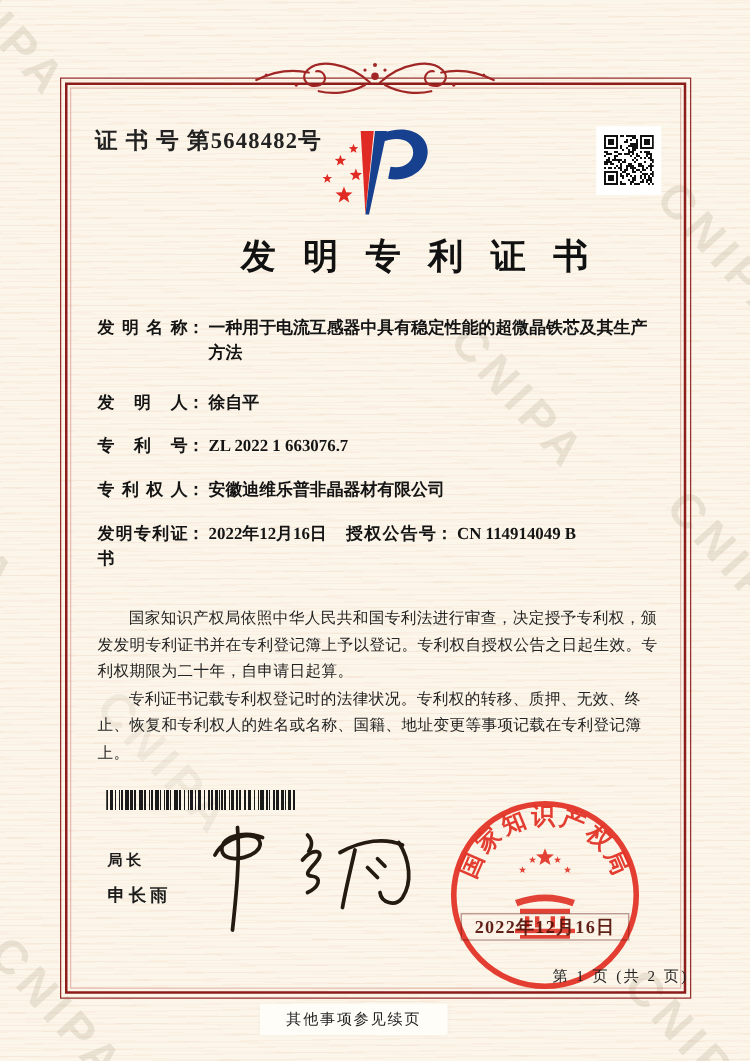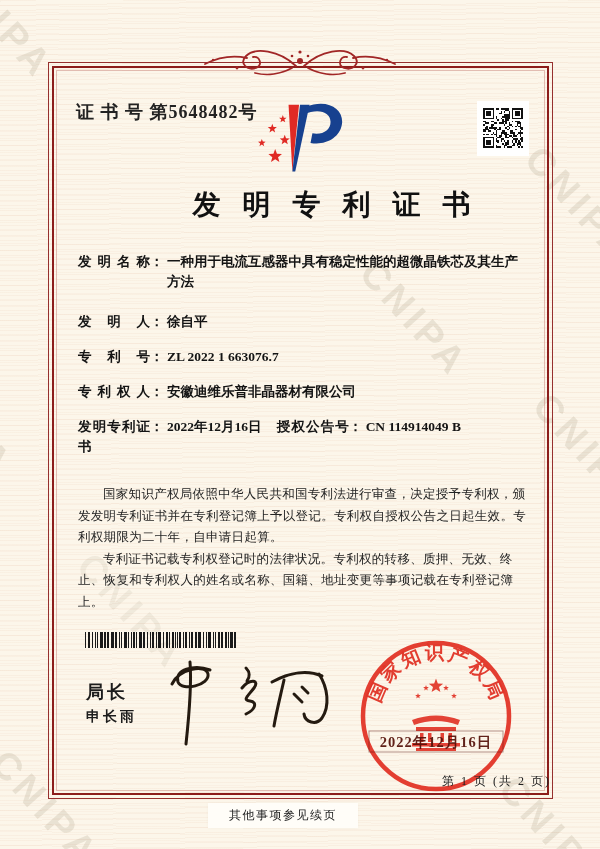--- a/index.html
+++ b/index.html
@@ -43,21 +43,21 @@
   .fvalue{display:inline-block;vertical-align:top;max-width:360px;}
   .pair2{margin-left:12px;}
   
   .legal{position:absolute;left:78px;top:484px;width:460px;font-size:12.5px;line-height:21.5px;
     color:#242424;letter-spacing:0.3px;}
   .legal p{margin:0;text-indent:2em;}
   
   .barcode{position:absolute;left:85px;top:632px;width:153px;height:16px;}
   
   .signer-role{position:absolute;left:86px;top:680px;font-family:"Liberation Sans","DejaVu Sans",sans-serif;
-    font-weight:bold;font-size:18px;letter-spacing:3px;color:#1c1c1c;}
+    font-weight:bold;font-size:12px;letter-spacing:3px;color:#1c1c1c;}
   .signer-name{position:absolute;left:86px;top:708px;font-family:Liberation Serif, serif;
     font-weight:bold;font-size:14px;letter-spacing:3px;color:#1c1c1c;}
   .signature{position:absolute;left:142px;top:652px;width:200px;height:100px;}
   
   .seal{position:absolute;left:356px;top:636px;width:160px;height:160px;}
   
   .page-num{position:absolute;left:48px;top:773px;width:503px;text-align:right;
     font-size:12px;letter-spacing:2px;color:#222;}
   .cont-note{position:absolute;left:208px;top:803px;width:150px;height:25px;line-height:25px;
     background:#fffdf8;text-align:center;font-size:12px;letter-spacing:1.5px;color:#222;

